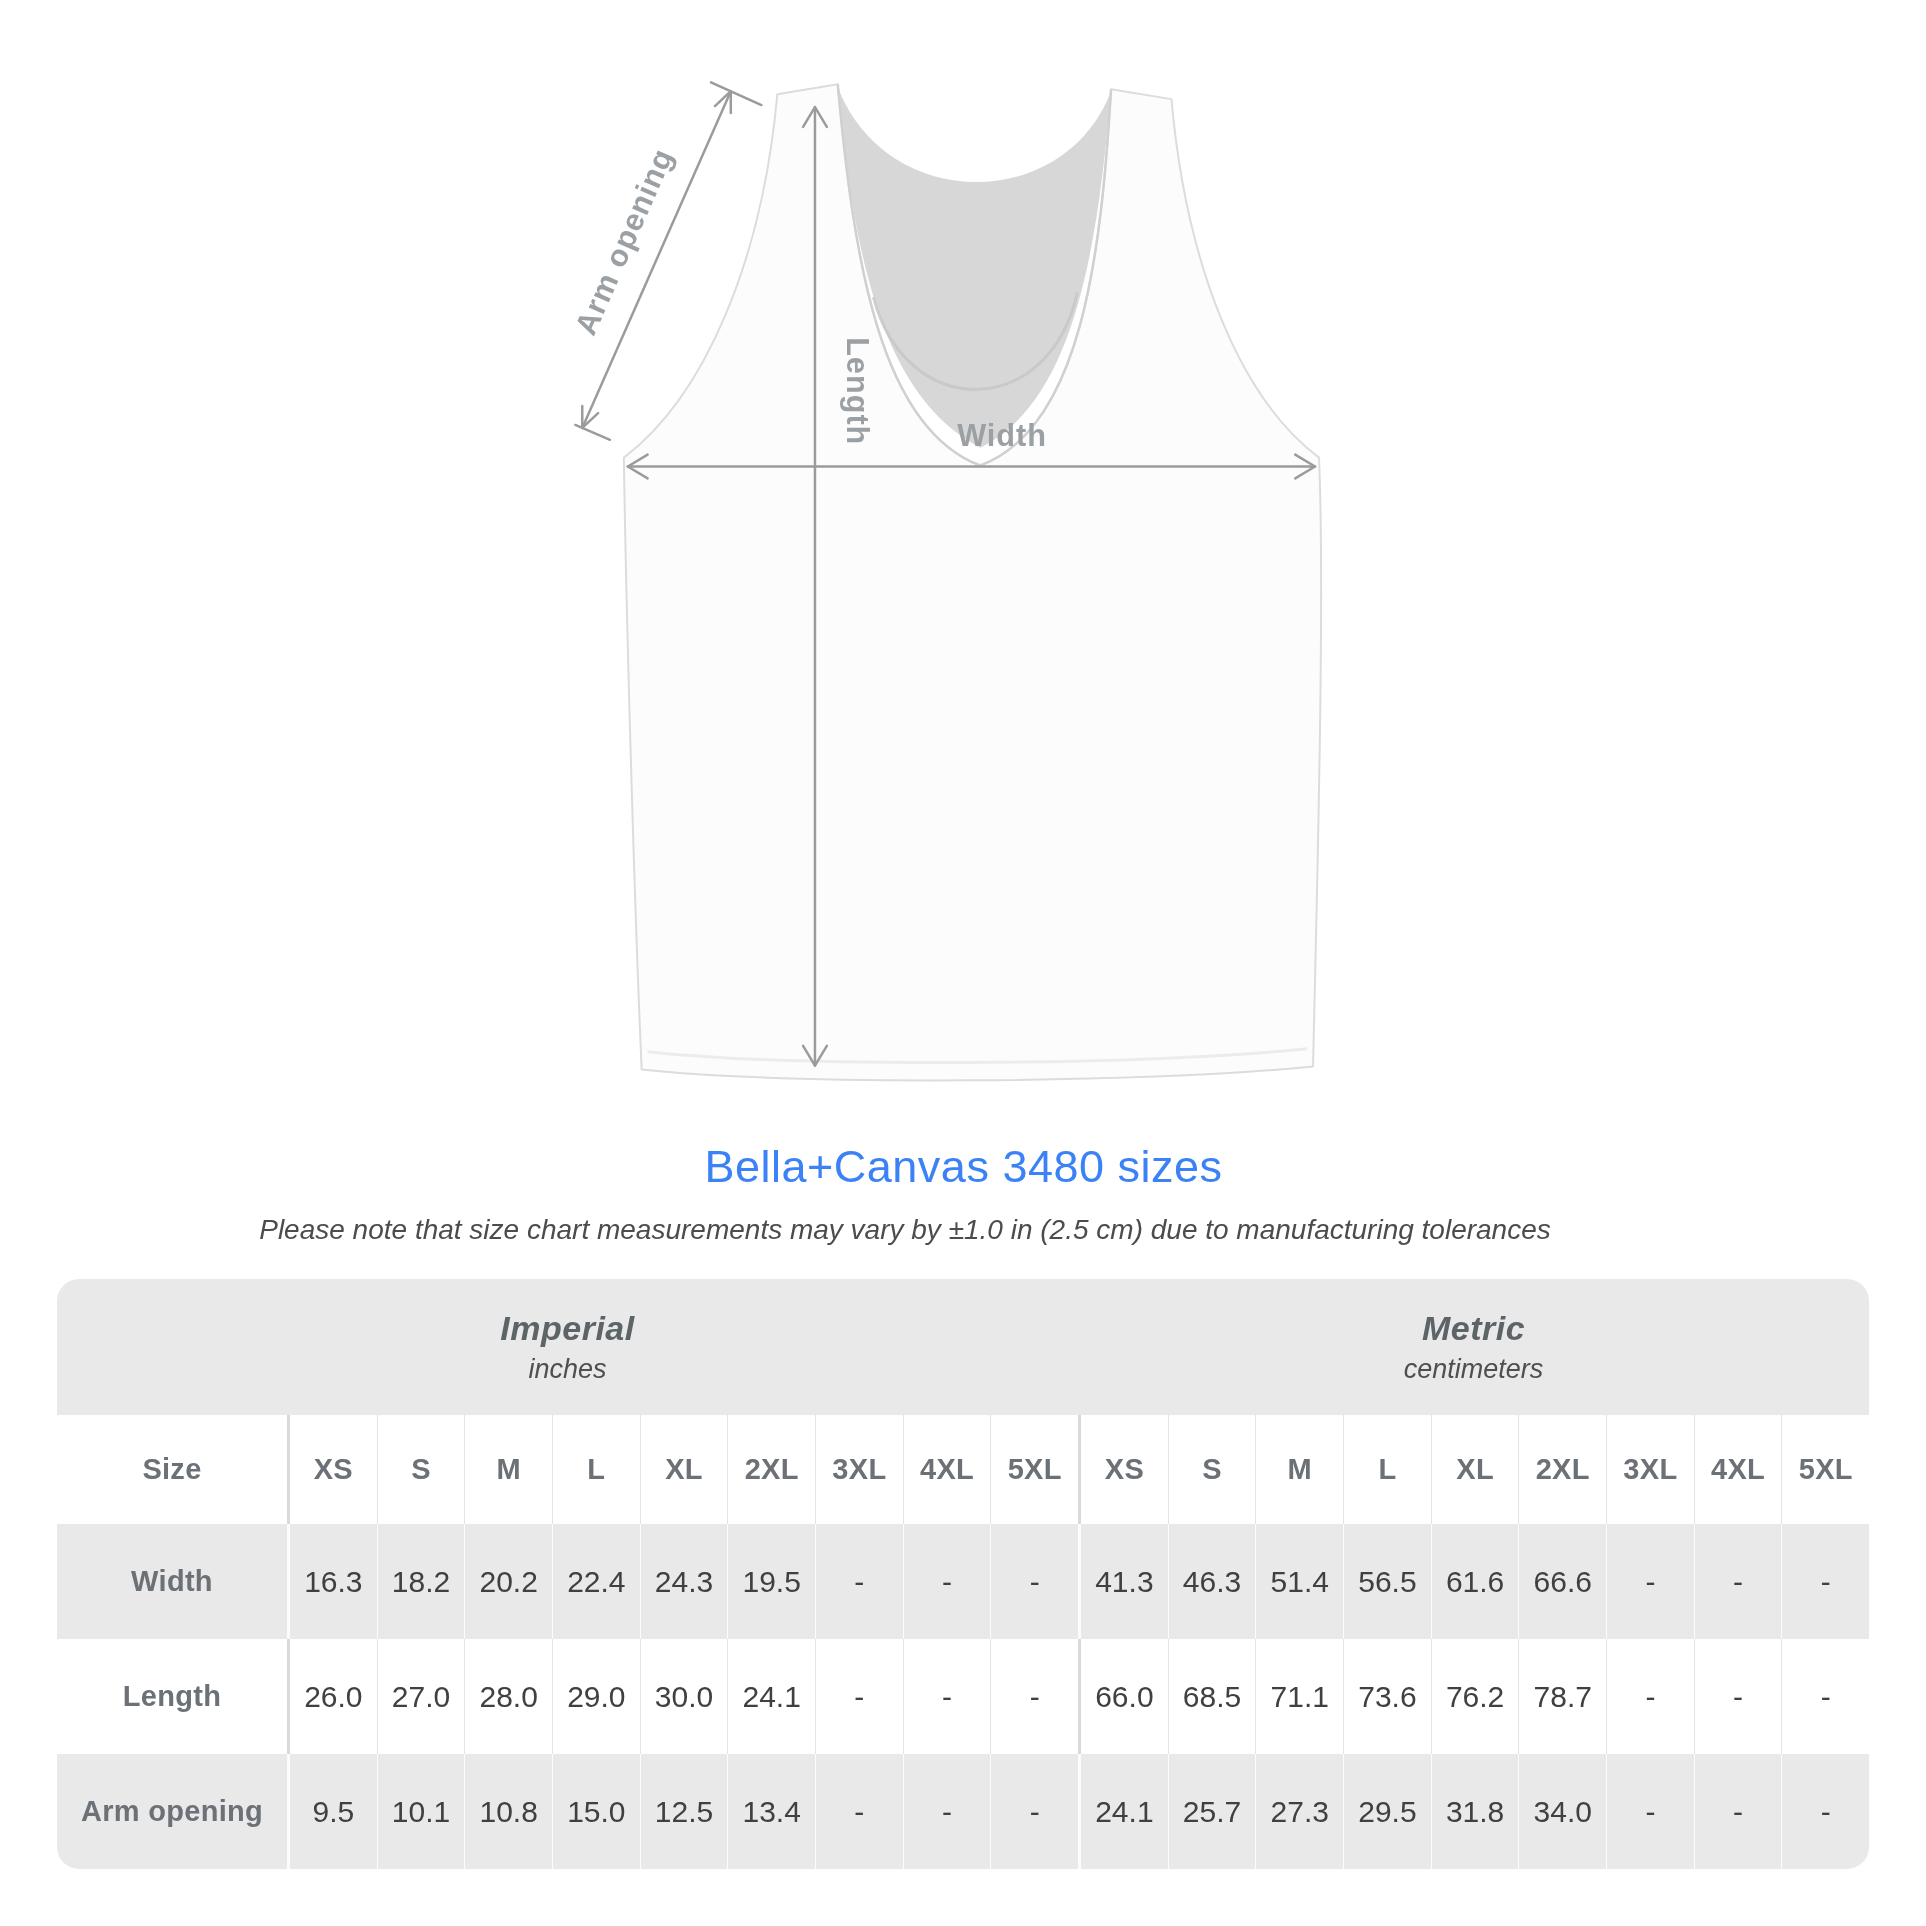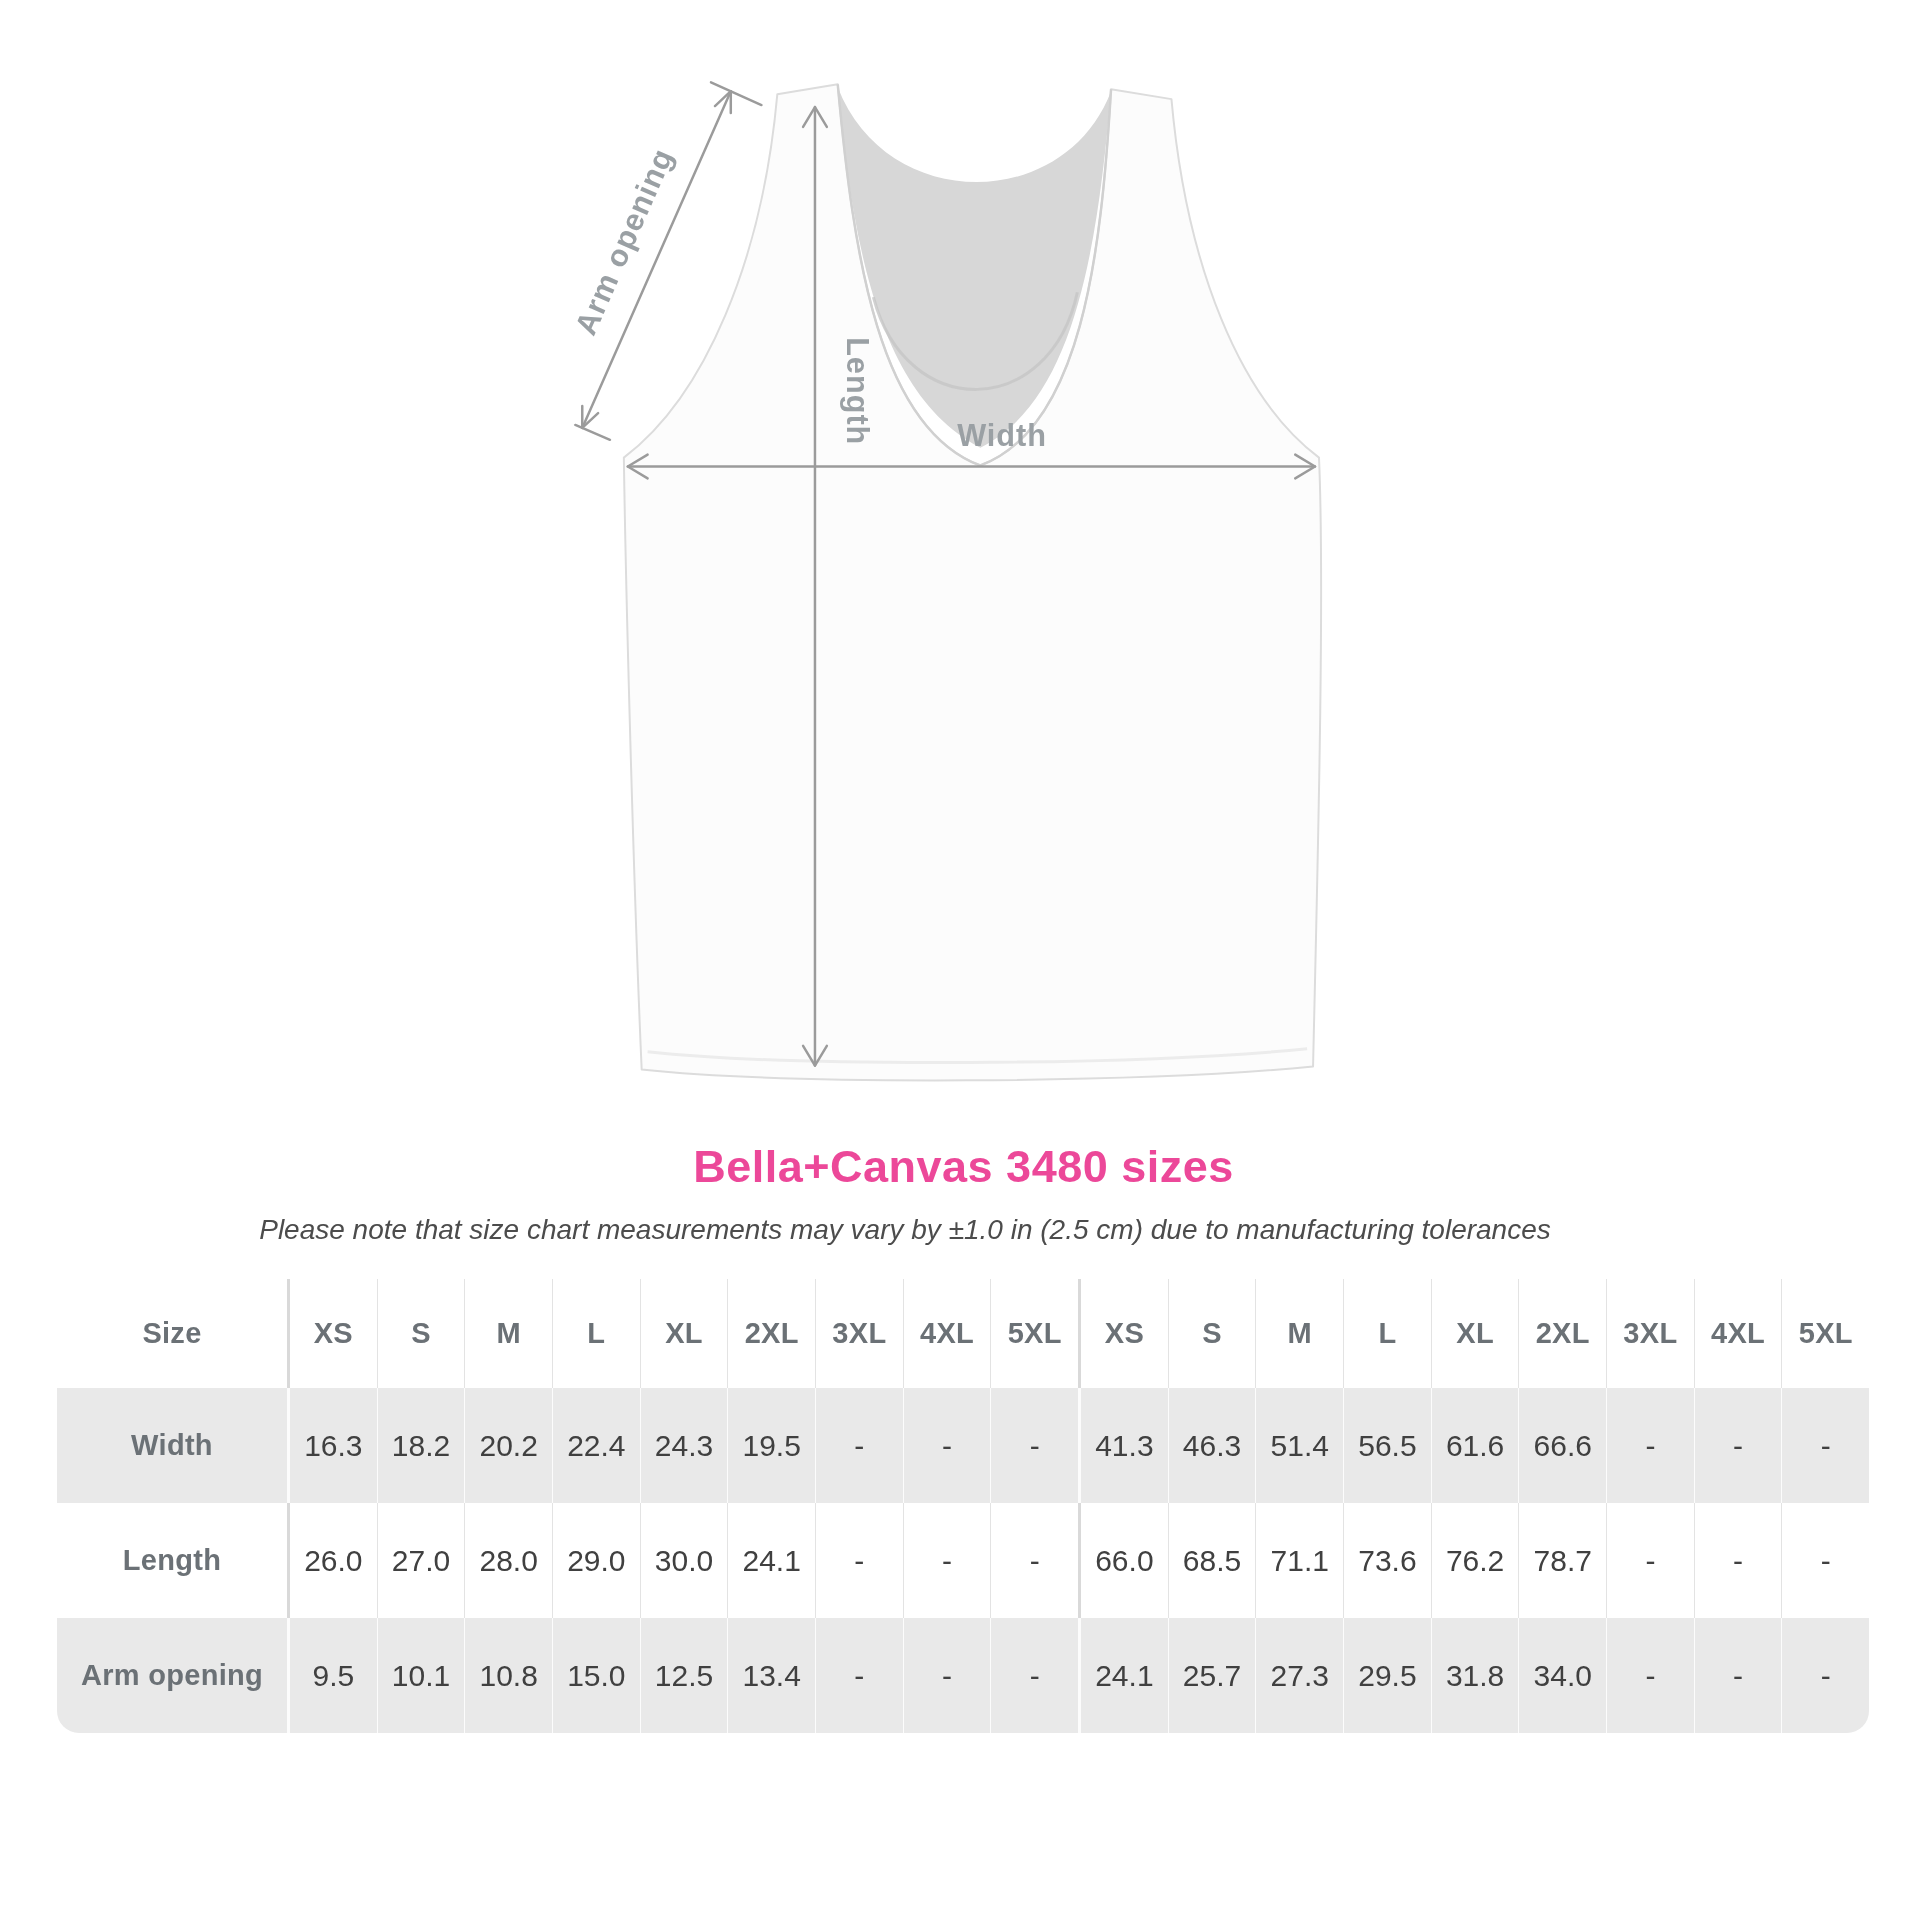--- a/index.html
+++ b/index.html
@@ -4,21 +4,21 @@
 <style>
   html,body{margin:0;padding:0;background:#ffffff;}
   body{width:1927px;height:1927px;position:relative;font-family:"Liberation Sans",sans-serif;overflow:hidden;}
 
   
   .figure-svg{position:absolute;left:0;top:0;width:1927px;height:1238px;}
   .dim-label{font-family:"Liberation Sans",sans-serif;font-weight:bold;font-size:31px;fill:#9aa0a4;letter-spacing:1px;}
 
   
   .chart-title{position:absolute;left:0;top:1141px;width:1927px;text-align:center;
-    font-size:45px;font-weight:bold;color:#ec4899;letter-spacing:0.5px;}
+    font-size:45px;font-weight:normal;color:#3b82f6;letter-spacing:0.5px;}
   .chart-note{position:absolute;left:0;top:1214px;width:1810px;text-align:center;
     font-size:28px;font-style:italic;color:#4c4c4c;}
 
   
   .table-wrap{position:absolute;left:57px;top:1279px;width:1812px;}
   .band{display:flex;height:136px;background:#e9e9e9;border-radius:22px 22px 0 0;}
   .band-half{display:flex;flex-direction:column;align-items:center;justify-content:center;gap:6px;}
   .band-half.imperial{flex:0 0 1021px;}
   .band-half.metric{flex:1;}
   .band-title{font-size:34px;font-weight:bold;font-style:italic;color:#5d6468;letter-spacing:0.5px;}
@@ -85,20 +85,30 @@
 
   <text class="dim-label" transform="translate(640,248) rotate(-66.3)" text-anchor="middle">Arm opening</text>
   <text class="dim-label" transform="translate(855,395) rotate(90)" text-anchor="middle">Length</text>
   <text class="dim-label" x="1012" y="450" text-anchor="middle">Width</text>
 </svg>
 
 <div class="chart-title">Bella+Canvas 3480 sizes</div>
 <div class="chart-note">Please note that size chart measurements may vary by ±1.0 in (2.5 cm) due to manufacturing tolerances</div>
 
 <div class="table-wrap">
+  <div class="band">
+    <div class="band-half imperial">
+      <div class="band-title">Imperial</div>
+      <div class="band-unit">inches</div>
+    </div>
+    <div class="band-half metric">
+      <div class="band-title">Metric</div>
+      <div class="band-unit">centimeters</div>
+    </div>
+  </div>
   <div class="grid">
       <div class="trow light header-row">
         <div class="cell label-cell">Size</div>
         <div class="cell sep-strong size-cell">XS</div>
         <div class="cell sep size-cell">S</div>
         <div class="cell sep size-cell">M</div>
         <div class="cell sep size-cell">L</div>
         <div class="cell sep size-cell">XL</div>
         <div class="cell sep size-cell">2XL</div>
         <div class="cell sep size-cell">3XL</div>

